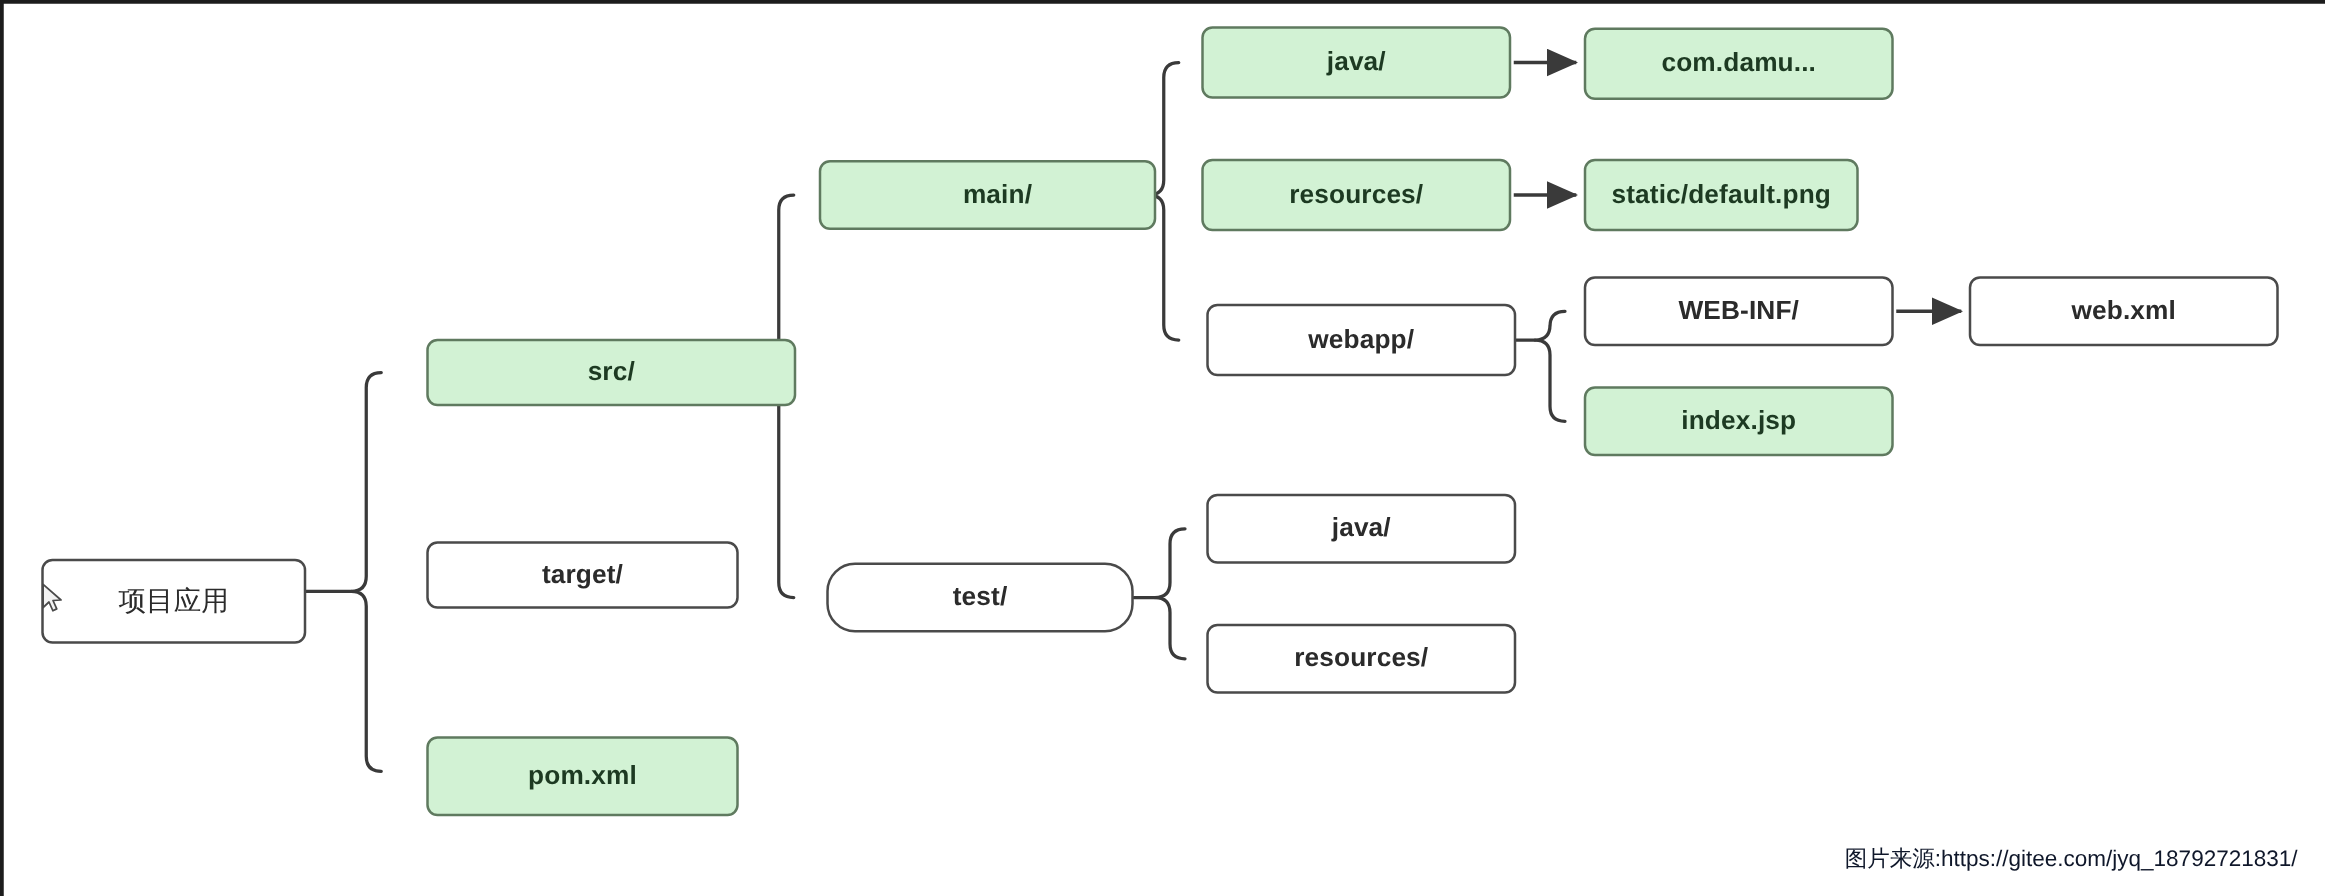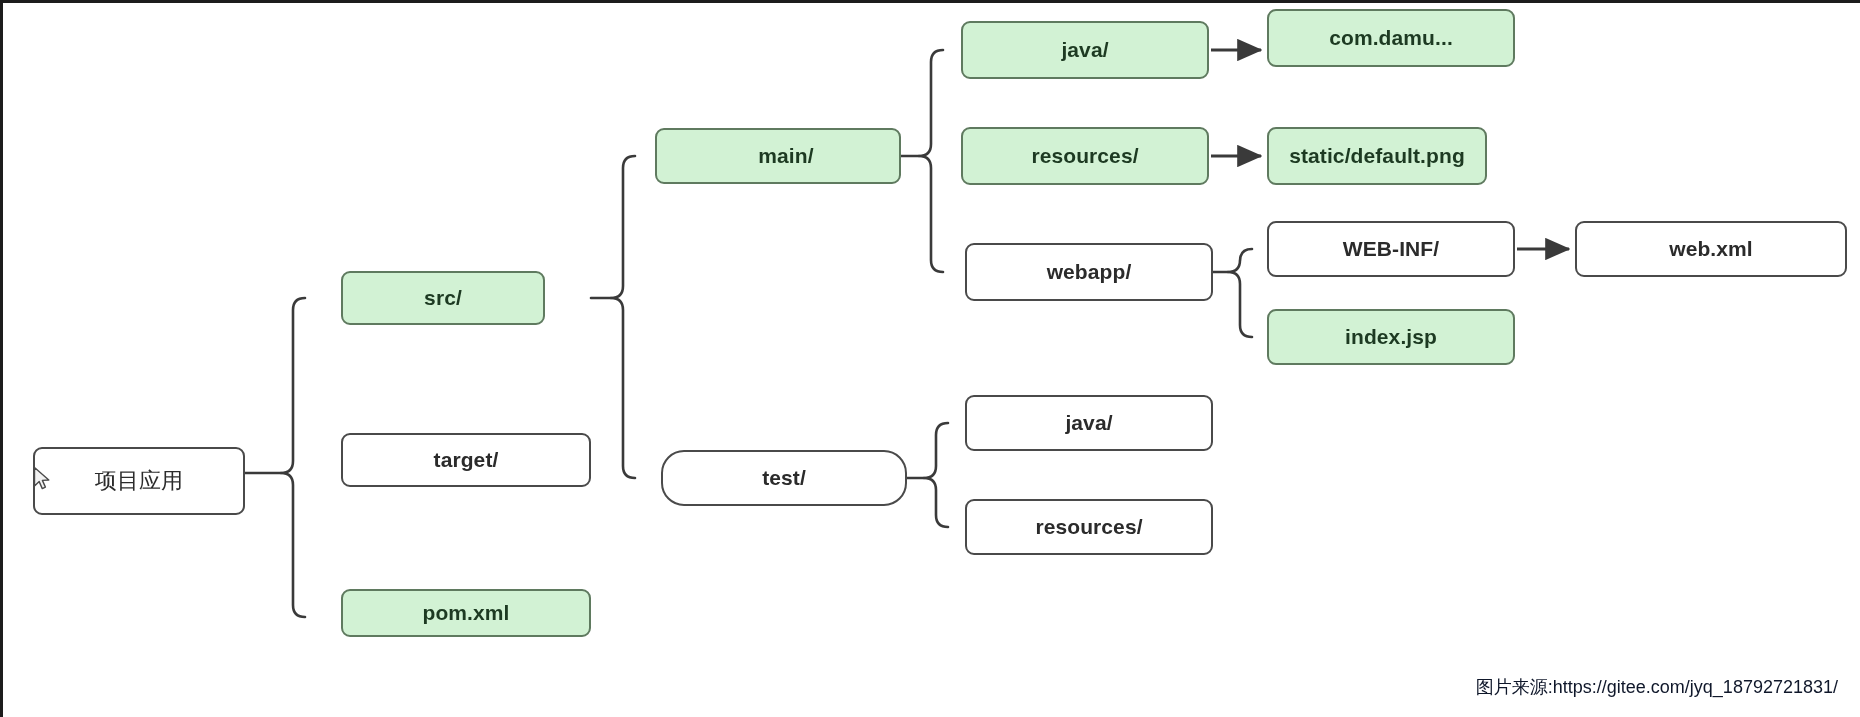--- a/index.html
+++ b/index.html
@@ -113,57 +113,57 @@
         <line x1="1208" y1="47" x2="1258" y2="47" marker-end="url(#arrowhead)"></line>
         <line x1="1208" y1="153" x2="1258" y2="153" marker-end="url(#arrowhead)"></line>
         <line x1="1514" y1="246" x2="1566" y2="246" marker-end="url(#arrowhead)"></line>
       </g>
   </svg>
 
   <div id="nodes">
       <div class="node plain root" style="left: 30px; top: 444px; width: 212px; height: 68px;">
         <span class="node-label">项目应用</span>
       </div>
-      <div class="node green" style="left: 338px; top: 268px; width: 204px; height: 54px;">
+      <div class="node green" style="left: 338px; top: 268px; width: 296px; height: 54px;">
         <span class="node-label">src/</span>
       </div>
       <div class="node plain" style="left: 338px; top: 430px; width: 250px; height: 54px;">
         <span class="node-label">target/</span>
       </div>
-      <div class="node green" style="left: 338px; top: 586px; width: 250px; height: 48px;">
+      <div class="node green" style="left: 338px; top: 586px; width: 250px; height: 64px;">
         <span class="node-label">pom.xml</span>
       </div>
-      <div class="node green" style="left: 652px; top: 125px; width: 246px; height: 56px; padding-left: 16px;">
+      <div class="node green" style="left: 652px; top: 125px; width: 270px; height: 56px; padding-left: 16px;">
         <span class="node-label">main/</span>
       </div>
       <div class="node plain" style="left: 658px; top: 447px; width: 246px; height: 56px; border-radius: 23px;">
         <span class="node-label">test/</span>
       </div>
       <div class="node green" style="left: 958px; top: 18px; width: 248px; height: 58px;">
         <span class="node-label">java/</span>
       </div>
       <div class="node green" style="left: 958px; top: 124px; width: 248px; height: 58px;">
         <span class="node-label">resources/</span>
       </div>
       <div class="node plain" style="left: 962px; top: 240px; width: 248px; height: 58px;">
         <span class="node-label">webapp/</span>
       </div>
-      <div class="node green" style="left: 1264px; top: 6px; width: 248px; height: 58px;">
+      <div class="node green" style="left: 1264px; top: 19px; width: 248px; height: 58px;">
         <span class="node-label">com.damu...</span>
       </div>
       <div class="node green" style="left: 1264px; top: 124px; width: 220px; height: 58px;">
         <span class="node-label">static/default.png</span>
       </div>
       <div class="node plain" style="left: 1264px; top: 218px; width: 248px; height: 56px;">
         <span class="node-label">WEB-INF/</span>
       </div>
       <div class="node green" style="left: 1264px; top: 306px; width: 248px; height: 56px;">
         <span class="node-label">index.jsp</span>
       </div>
-      <div class="node plain" style="left: 1572px; top: 218px; width: 272px; height: 56px;">
+      <div class="node plain" style="left: 1572px; top: 218px; width: 248px; height: 56px;">
         <span class="node-label">web.xml</span>
       </div>
       <div class="node plain" style="left: 962px; top: 392px; width: 248px; height: 56px;">
         <span class="node-label">java/</span>
       </div>
       <div class="node plain" style="left: 962px; top: 496px; width: 248px; height: 56px;">
         <span class="node-label">resources/</span>
       </div>
     </div>
 

